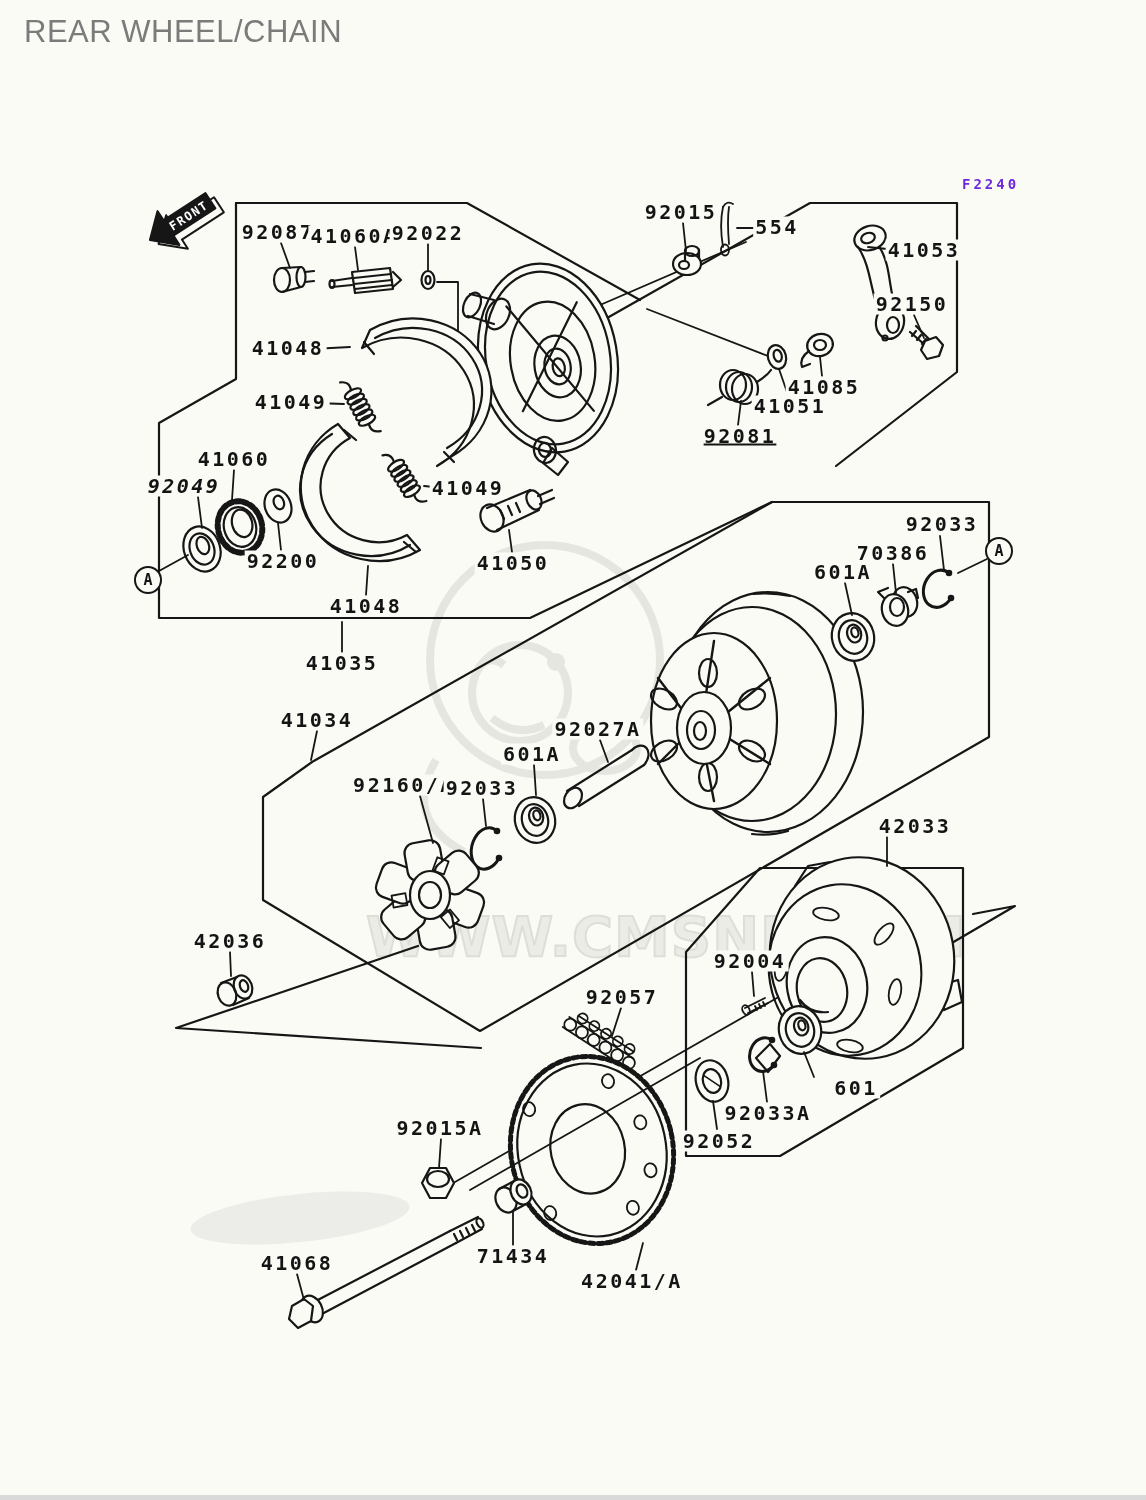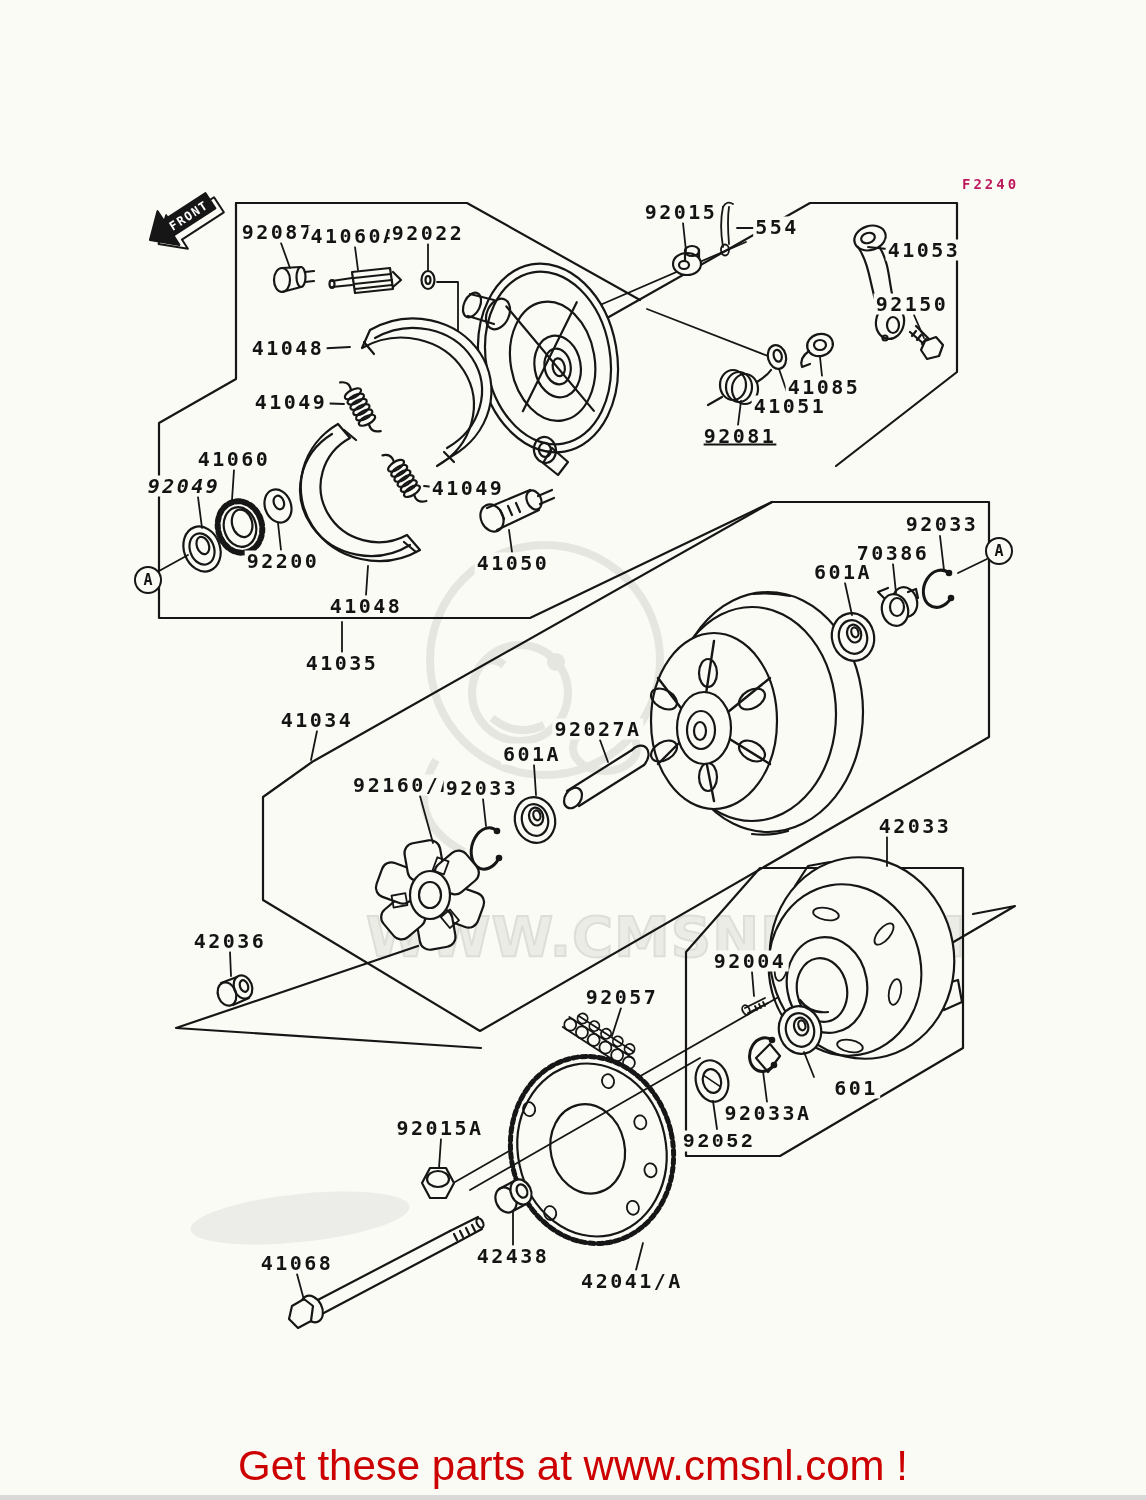--- a/index.html
+++ b/index.html
@@ -2,21 +2,21 @@
 <html><head>
 <meta charset="utf-8">
 <style>
   html,body{margin:0;padding:0;}
   body{width:1146px;height:1500px;position:relative;background:#fbfbf5;overflow:hidden;
        font-family:"DejaVu Sans Mono", monospace;}
   #page{position:absolute;inset:0;width:1146px;height:1500px;}
   .page-title{position:absolute;left:24px;top:14px;font-family:"Liberation Sans",sans-serif;
        font-size:31px;color:#7b7b7b;letter-spacing:.5px;white-space:nowrap;}
   .fig-code{position:absolute;left:962px;top:176px;font-size:14px;font-weight:bold;
-       letter-spacing:3px;color:#be185d;white-space:nowrap;}
+       letter-spacing:3px;color:#6d28d9;white-space:nowrap;}
   
   .wm-big{position:absolute;left:500px;top:782px;font-size:114px;font-weight:bold;
        font-family:"DejaVu Sans",sans-serif;color:#ecece7;-webkit-text-stroke:3px #dedeD8;
        letter-spacing:4px;}
   .wm-small{position:absolute;left:366px;top:904px;font-size:56px;font-weight:bold;
        font-family:"DejaVu Sans",sans-serif;color:#ecece7;-webkit-text-stroke:2px #dedeD8;
        letter-spacing:1px;white-space:nowrap;}
   #wm-svg{position:absolute;left:0;top:0;}
   #diagram-svg{position:absolute;left:0;top:0;}
   
@@ -453,20 +453,21 @@
         <path d="M987,559 L958,573"></path>
     </g>
 
     <g transform="translate(150,240) rotate(-33)">
       <path d="M5,8 L27,-12 L27,-1 L77,-1 L77,17 L27,17 L27,28 Z" fill="#fbfbf5" stroke="#161616" stroke-width="2"></path>
       <path d="M0,0 L22,-20 L22,-9 L72,-9 L72,9 L22,9 L22,20 Z" fill="#161616" stroke="#161616"></path>
       <text x="24" y="5" fill="#ffffff" stroke="none" font-family="DejaVu Sans Mono, monospace" font-size="12" font-weight="bold" letter-spacing="1.5">FRONT</text>
     </g>
   </svg>
 
+  <div class="page-title">REAR WHEEL/CHAIN</div>
   <div class="fig-code">F2240</div>
   <div id="labels-layer">
       <div class="plabel" style="left: 278px; top: 232px;">92087</div>
       <div class="plabel" style="left: 354px; top: 236px;">41060A</div>
       <div class="plabel" style="left: 428px; top: 233px;">92022</div>
       <div class="plabel" style="left: 681px; top: 212px;">92015</div>
       <div class="plabel" style="left: 777px; top: 227px;">554</div>
       <div class="plabel" style="left: 924px; top: 250px;">41053</div>
       <div class="plabel" style="left: 912px; top: 304px;">92150</div>
       <div class="plabel" style="left: 288px; top: 348px;">41048</div>
@@ -489,22 +490,21 @@
       <div class="plabel" style="left: 532px; top: 754px;">601A</div>
       <div class="plabel" style="left: 404px; top: 785px;">92160/A</div>
       <div class="plabel" style="left: 482px; top: 788px;">92033</div>
       <div class="plabel" style="left: 887px; top: 826px; margin-left: 28px;">42033</div>
       <div class="plabel" style="left: 230px; top: 941px;">42036</div>
       <div class="plabel" style="left: 750px; top: 961px;">92004</div>
       <div class="plabel" style="left: 622px; top: 997px;">92057</div>
       <div class="plabel" style="left: 816px; top: 1088px; margin-left: 40px;">601</div>
       <div class="plabel" style="left: 768px; top: 1113px;">92033A</div>
       <div class="plabel" style="left: 440px; top: 1128px;">92015A</div>
-      <div class="plabel" style="left: 719px; top: 1141px; font-family: Liberation Mono, monospace;">92052</div>
-      <div class="plabel" style="left: 513px; top: 1256px;">42438</div>
+      <div class="plabel" style="left: 719px; top: 1141px;">92052</div>
+      <div class="plabel" style="left: 513px; top: 1256px;">71434</div>
       <div class="plabel" style="left: 297px; top: 1263px;">41068</div>
       <div class="plabel" style="left: 632px; top: 1281px;">42041/A</div>
       <div class="marker" style="left: 148px; top: 580px;">A</div>
       <div class="marker" style="left: 999px; top: 551px;">A</div>
     </div>
-  <div class="footer-banner">Get these parts at www.cmsnl.com !</div>
   <div class="bottom-strip"></div>
 </div>
 
 </body></html>

